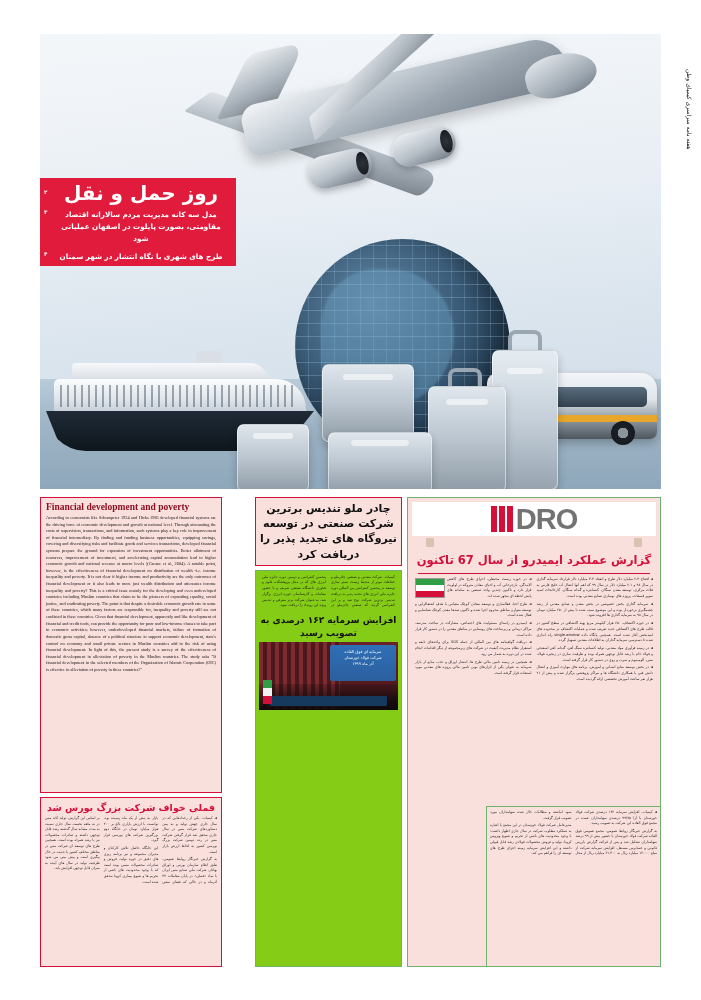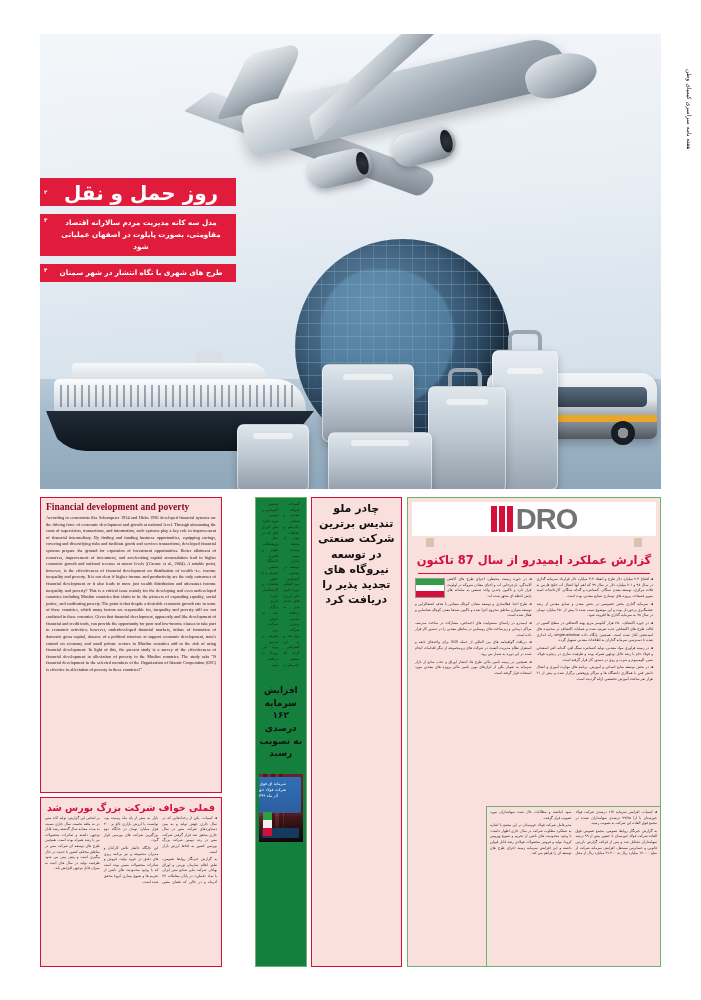--- a/index.html
+++ b/index.html
@@ -133,21 +133,21 @@
     font-size: 20px;
     font-weight: bold;
     text-align: center;
     line-height: 24px;
     letter-spacing: -0.3px;
   }
   .hl-sub {
     position: relative;
     background: #e01b3c;
     color: #ffffff;
-    margin-top: 8px;
+    margin-top: 0;
     padding: 3px 8px 3px 14px;
     font-size: 7.2px;
     font-weight: bold;
     text-align: center;
     line-height: 1.65;
   }
   .hl-num {
     position: absolute;
     left: 4px; top: 2px;
     font-size: 5.5px;
@@ -436,43 +436,44 @@
     width: 30px; height: 20px;
     margin: 1px 2px 1px 0;
     background: linear-gradient(180deg,#2f9e44 0 33%, #ffffff 33% 66%, #d4103a 66% 100%);
     border: .5px solid #999;
   }
 
   
   .col-mid {
     width: 175px;
     display: flex;
+    flex-direction: column;
     gap: 4px;
     padding-left: 28px;
   }
   .mid-head-box {
     border: 1px solid #d4103a;
     background: #fae0dd;
     padding: 3px 4px;
   }
   .mid-head {
     color: #111;
     font-size: 11px;
     font-weight: bold;
     line-height: 1.38;
     text-align: center;
   }
   .mid-body {
     border: 1px solid #6db36d;
-    background: #15803d;
+    background: #84cc16;
     padding: 3px;
     flex: 1;
     display:flex;
     flex-direction: column;
-    gap: 13px;
+    gap: 2px;
   }
   .mid-photo {
     width: 100%; height: 68px;
     position: relative;
     overflow: hidden;
     background: linear-gradient(180deg,#6d2328 0%,#50191d 70%,#2d0f12 100%);
   }
   .photo-curtain {
     position:absolute; left:0; top:0; width: 58%; height:100%;
     background: repeating-linear-gradient(90deg,#7d2a30 0 4px,#4d171b 4px 8px);
@@ -701,21 +702,21 @@
           <span class="imi-bar b1"></span>
             <span class="imi-bar b2"></span>
             <span class="imi-bar b3"></span>
         </span>
         <span class="imi-dro">DRO</span>
       </div>
       <div class="imi-mini-icons">
         <span class="mini-ico"></span>
         <span class="mini-ico"></span>
       </div>
-      <div class="imidro-head">گزارش عملکرد ایمیدرو از سال 87 تاکنون</div>
+      <div class="imidro-head">گزارش عملکرد ایمیدرو از سال 67 تاکنون</div>
       <div class="red-rule"></div>
       <div class="col-text">
         <p>◄ افتتاح ۲.۴ میلیارد دلار طرح و انعقاد ۴.۳ میلیارد دلار قرارداد سرمایه گذاری در سال ۹۸ و ۲.۱ میلیارد دلار در سال ۹۹ که اهم آنها انتقال آب خلیج فارس به فلات مرکزی، توسعه معدن سنگان، کنسانتره و گندله سنگان، کارخانجات اسید سوپر فسفات، پروژه های نوسازی صنایع معدنی بوده است.</p>
         <p>◄ سرمایه گذاری بخش خصوصی در بخش معدن و صنایع معدنی از رشد چشمگیری برخوردار بوده و این موضوع سبب شده تا بیش از ۲۵۰ میلیارد تومان در سال ۹۸ به سرمایه گذاری ها افزوده شود.</p>
         <p>◄ در حوزه اکتشاف، ۶۵۰ هزار کیلومتر مربع پهنه اکتشافی در سطح کشور در قالب طرح های اکتشافی جدید تعریف شده و عملیات اکتشاف در محدوده های امیدبخش آغاز شده است. همچنین پایگاه داده single-window راه اندازی شده تا دسترسی سرمایه گذاران به اطلاعات معدنی تسهیل گردد.</p>
         <p>◄ در زمینه فرآوری مواد معدنی، تولید کنسانتره سنگ آهن، گندله، آهن اسفنجی و فولاد خام با رشد قابل توجهی همراه بوده و ظرفیت سازی در زنجیره فولاد، مس، آلومینیوم و سرب و روی در دستور کار قرار گرفته است.</p>
         <p>◄ در بخش توسعه منابع انسانی و آموزش، برنامه های مهارت آموزی و انتقال دانش فنی با همکاری دانشگاه ها و مراکز پژوهشی برگزار شده و بیش از ۲۱ هزار نفر ساعت آموزش تخصصی ارائه گردیده است.</p>
         <p>
           <span class="flag-box"></span>
           <span>◄ در حوزه زیست محیطی، اجرای طرح های کاهش آلایندگی، بازچرخانی آب و احیای معادن متروکه در اولویت قرار دارد و تاکنون چندین واحد صنعتی به سامانه های پایش لحظه ای مجهز شده اند.</span>

